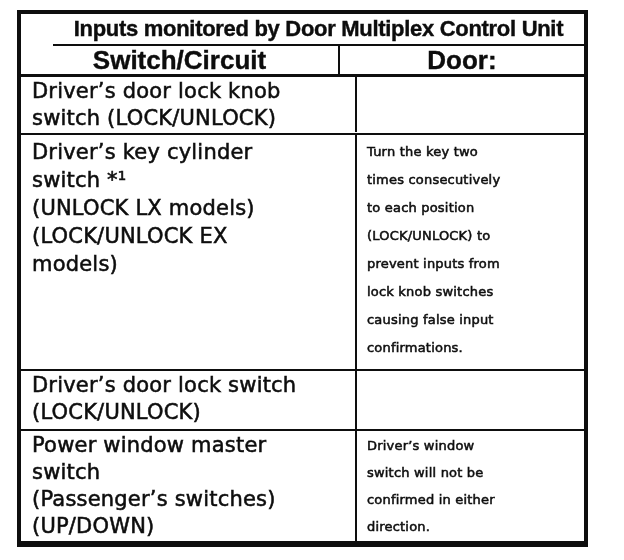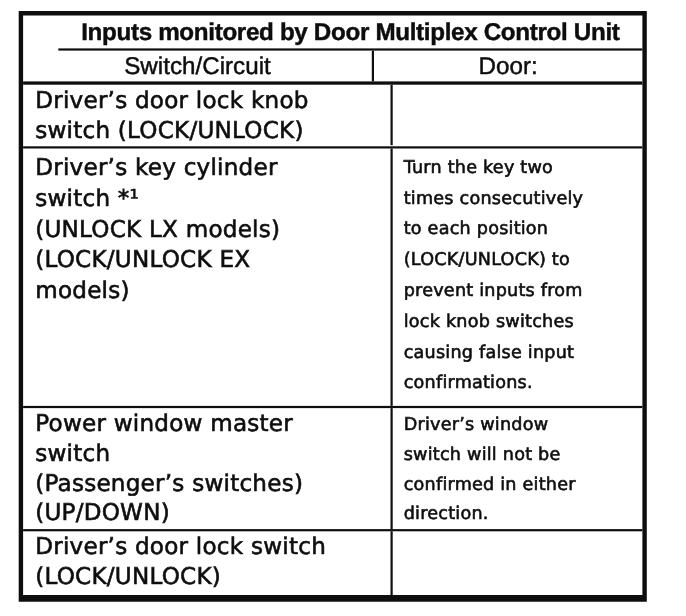--- a/index.html
+++ b/index.html
@@ -52,42 +52,42 @@
     flex: 1;
   }
   .header-row {
     height: 28px;
     border-bottom: 3px solid #0e0e0e;
   }
   .header-cell {
     line-height: 28px;
     text-align: center;
     font-family: "Liberation Sans", "DejaVu Sans", sans-serif;
-    font-weight: 400;
-    font-size: 22px;
+    font-weight: 700;
+    font-size: 26px;
     -webkit-text-stroke: 0.4px #0d0d0d;
     overflow: hidden;
   }
   .body-row {
     border-bottom: 2px solid #0e0e0e;
   }
   .body-row:last-child {
     border-bottom: none;
   }
   .body-cell {
     white-space: pre-line;
     font-size: 21px;
     line-height: 27px;
     padding: 1px 6px 0 11px;
     -webkit-text-stroke: 0.55px #111111;
     letter-spacing: 0.2px;
     overflow: hidden;
   }
   .body-cell.note {
-    font-size: 16px;
+    font-size: 13px;
     padding-left: 10px;
   }
   .r0 { height: 56px; flex-direction: column; }
   .r1 { height: 234px; }
   .r1 .body-cell { line-height: 28px; padding-top: 3px; }
   .r2 { height: 58px; }
   .r3 { height: 110px; }
 </style>
 </head>
 <body>
@@ -117,31 +117,31 @@
       <div class="cell-right body-cell note">Turn the key two
 times consecutively
 to each position
 (LOCK/UNLOCK) to
 prevent inputs from
 lock knob switches
 causing false input
 confirmations.</div>
     </div>
 
+    <div class="row body-row r2">
+      <div class="cell-left body-cell">Driver’s door lock switch
+(LOCK/UNLOCK)</div>
+      <div class="cell-right body-cell note"></div>
+    </div>
+
     <div class="row body-row r3">
       <div class="cell-left body-cell">Power window master
 switch
 (Passenger’s switches)
 (UP/DOWN)</div>
       <div class="cell-right body-cell note">Driver’s window
 switch will not be
 confirmed in either
 direction.</div>
     </div>
 
-    <div class="row body-row r2">
-      <div class="cell-left body-cell">Driver’s door lock switch
-(LOCK/UNLOCK)</div>
-      <div class="cell-right body-cell note"></div>
-    </div>
-
   </div>
 </div>
 
 </body></html>

